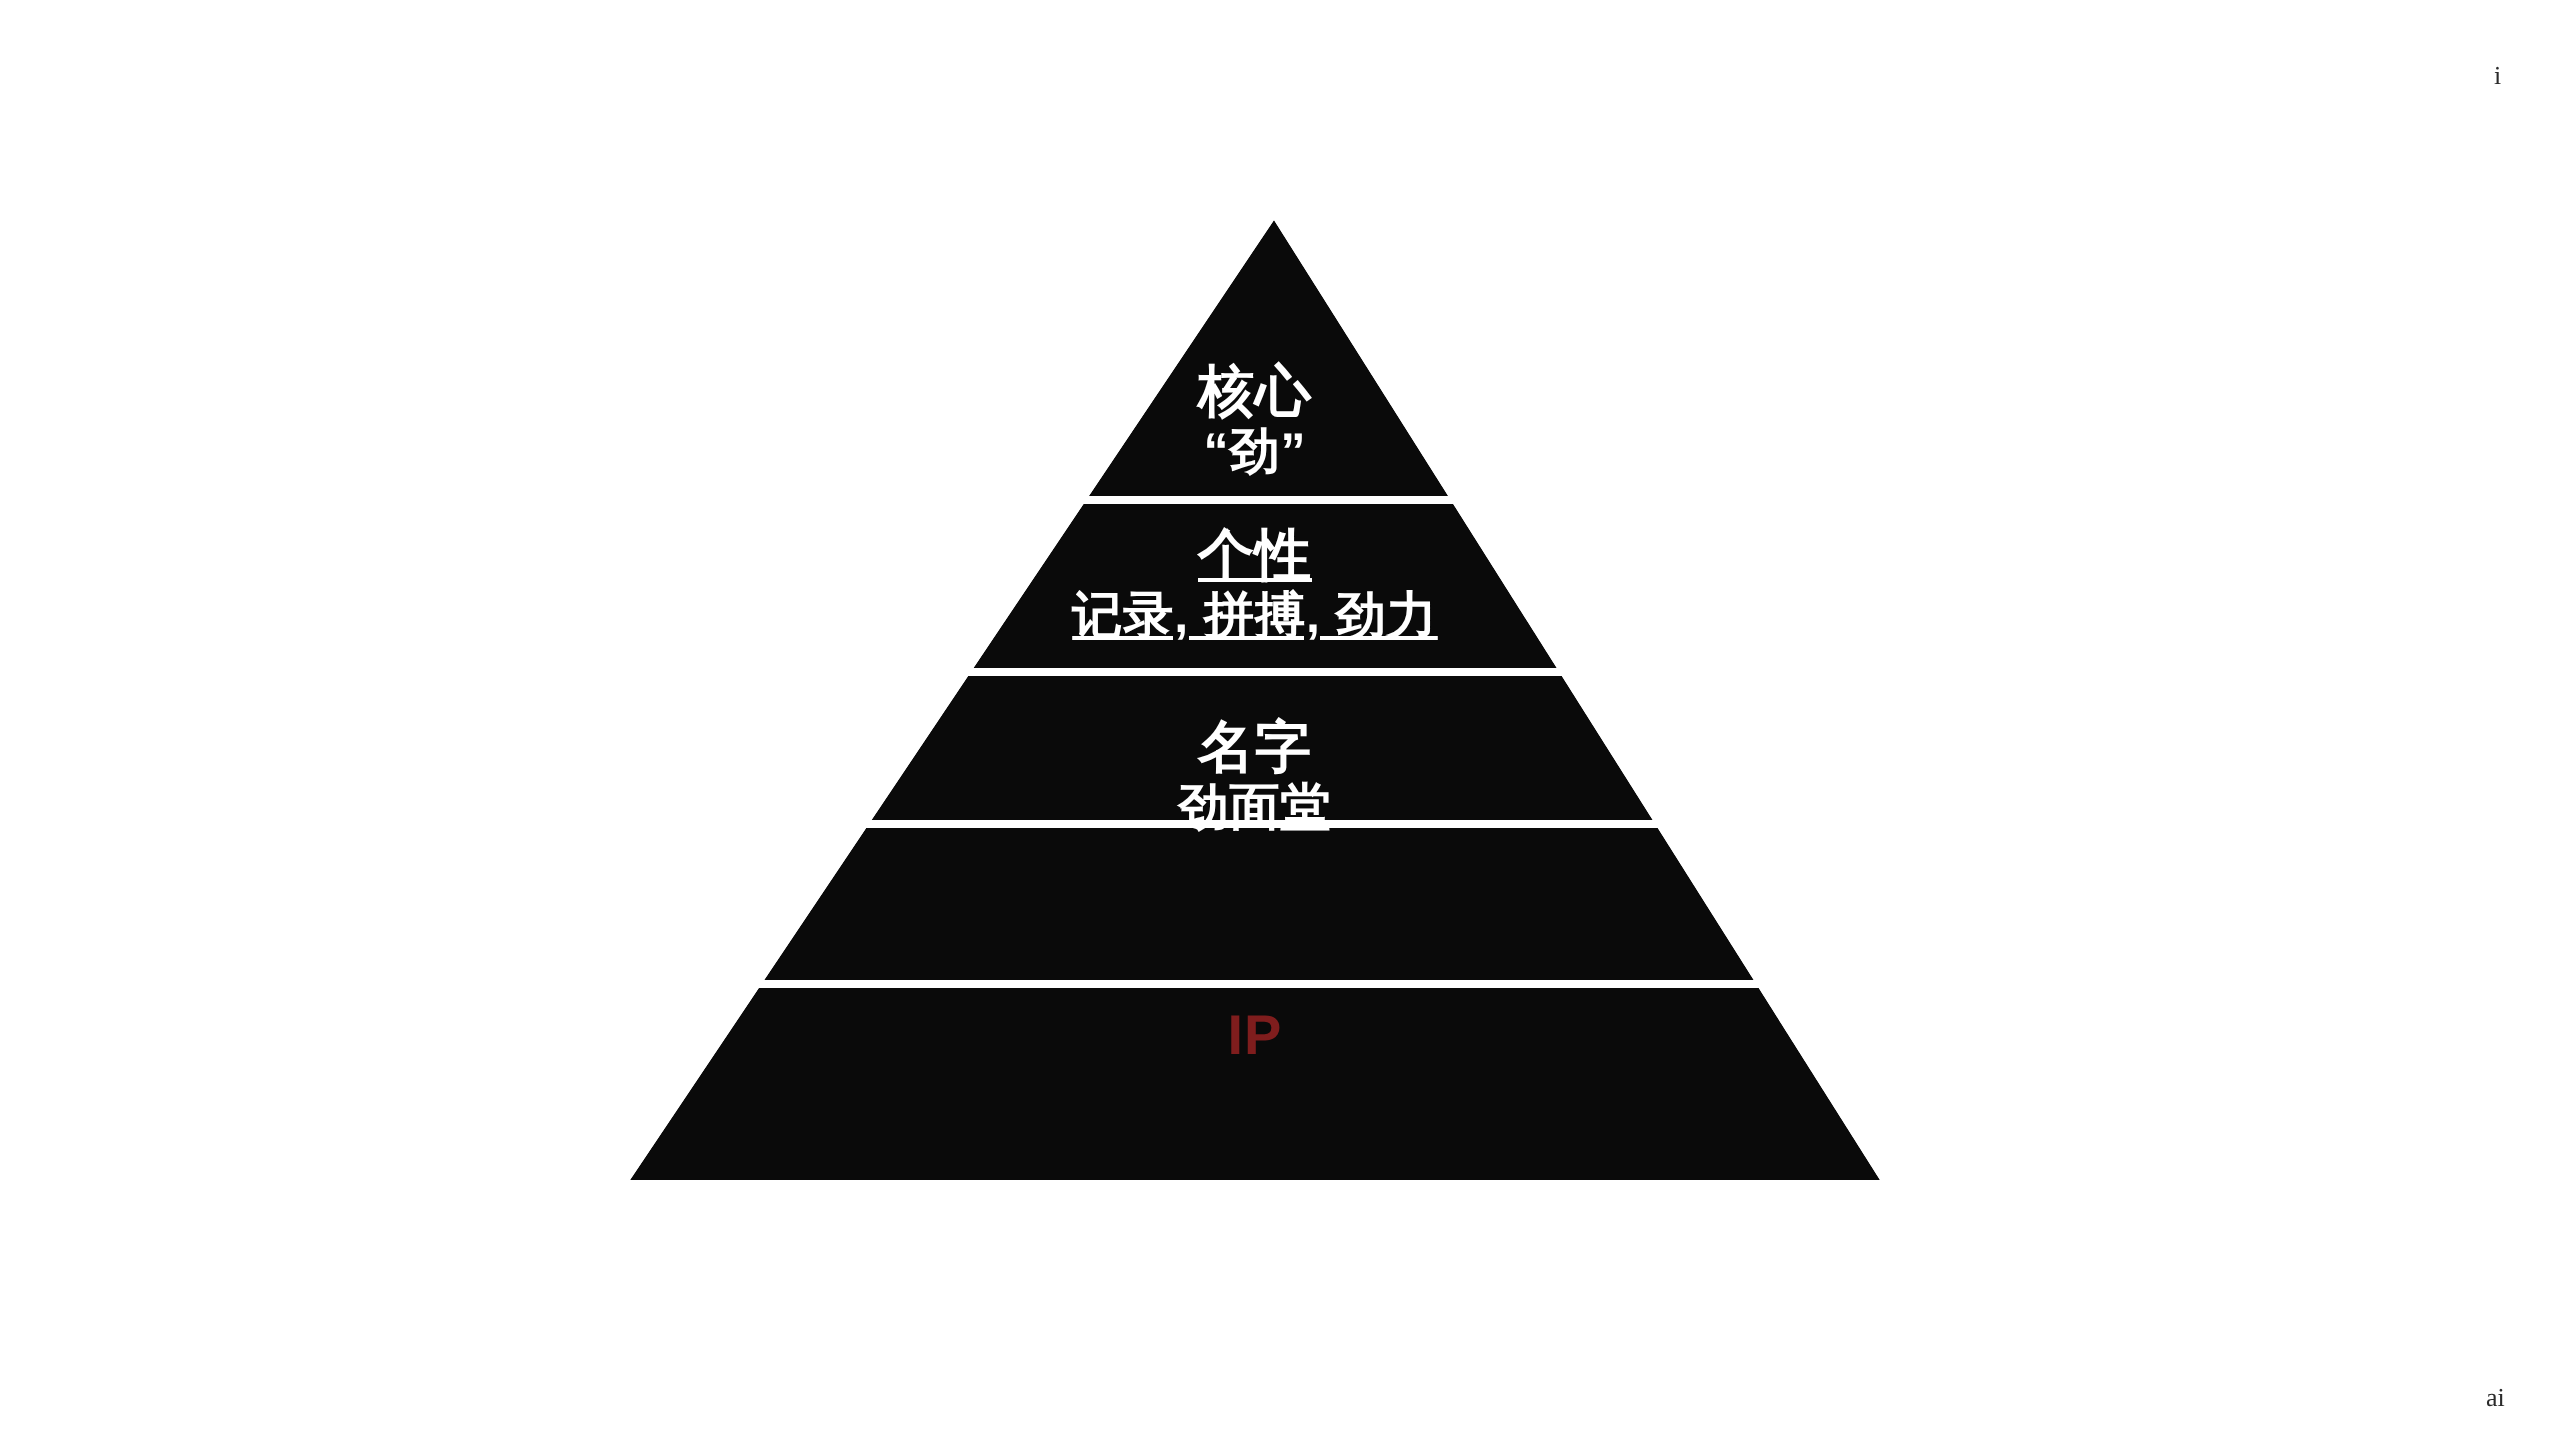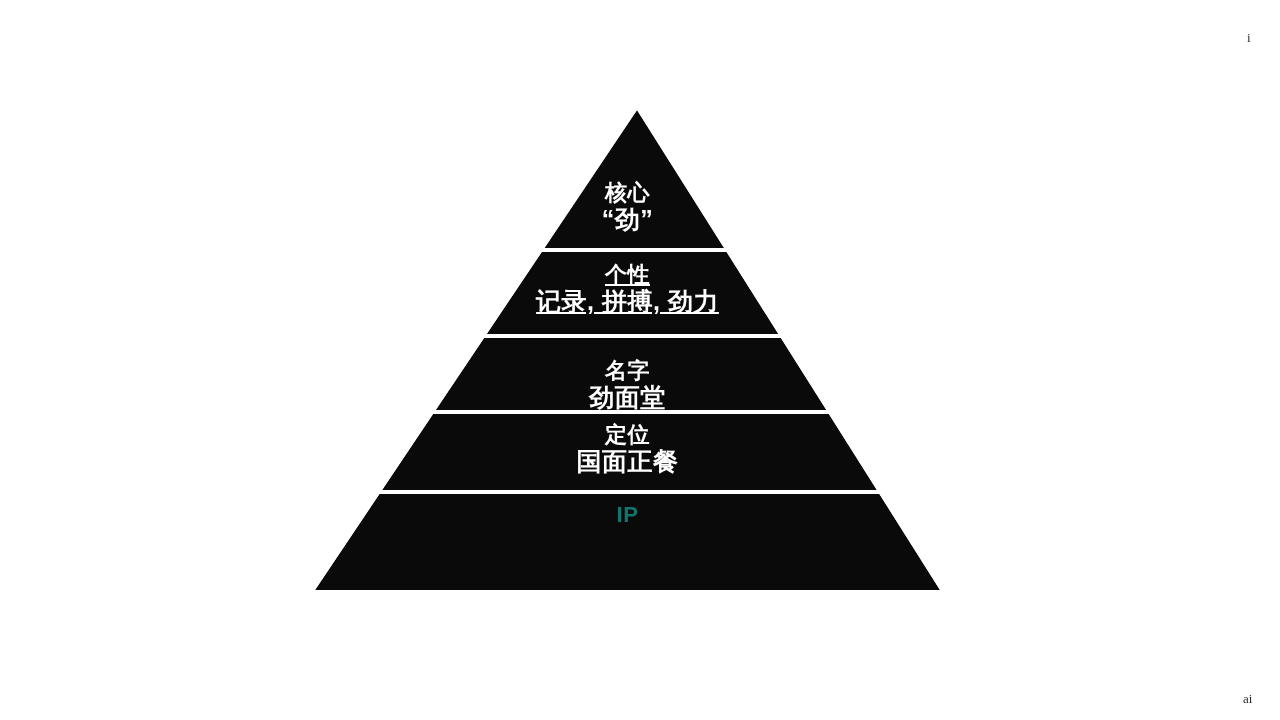--- a/index.html
+++ b/index.html
@@ -49,21 +49,21 @@
     text-align: center;
     color: #ffffff;
     line-height: 1.14;
     letter-spacing: 0.5px;
     -webkit-font-smoothing: antialiased;
     pointer-events: none;
   }
   .tier-title {
     display: block;
     font-weight: bold;
-    font-size: 22px;
+    font-size: 28px;
   }
   .tier-sub {
     display: block;
     font-weight: bold;
     font-size: 25px;
   }
 
   
   #tier-text-0 { top: 70px; }
   #tier-text-1 { top: 152px; text-decoration: underline; }
@@ -119,26 +119,22 @@
     <div class="tier-label" id="tier-text-1" style="color: rgb(255, 255, 255);">
       <span class="tier-title">个性</span>
       <span class="tier-sub">记录, 拼搏, 劲力</span>
     </div>
 
     <div class="tier-label" id="tier-text-2" style="color: rgb(255, 255, 255);">
       <span class="tier-title">名字</span>
       <span class="tier-sub">劲面堂</span>
     </div>
 
-    <div class="tier-label" id="tier-text-3" style="color: rgb(255, 255, 255);">
-      <span class="tier-title">定位</span>
-      <span class="tier-sub">国面正餐</span>
-    </div>
 
-    <div class="tier-label" id="tier-text-4" style="color: #0f766e; text-align: center;">
+    <div class="tier-label" id="tier-text-4" style="color: #7f1d1d; text-align: center;">
       <span class="tier-title">IP</span>
     </div>
 
   </div>
 
   <div class="corner-mark" id="mark-top-right">i</div>
 
   <div class="corner-mark" id="mark-bottom-right">ai</div>
 
 </div>

